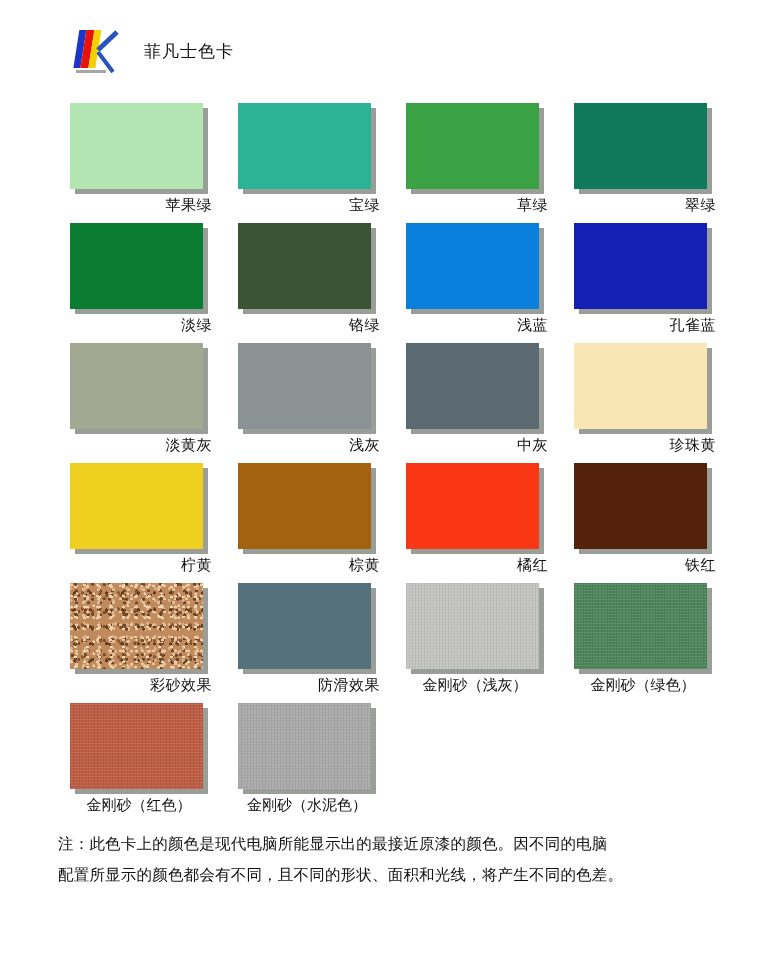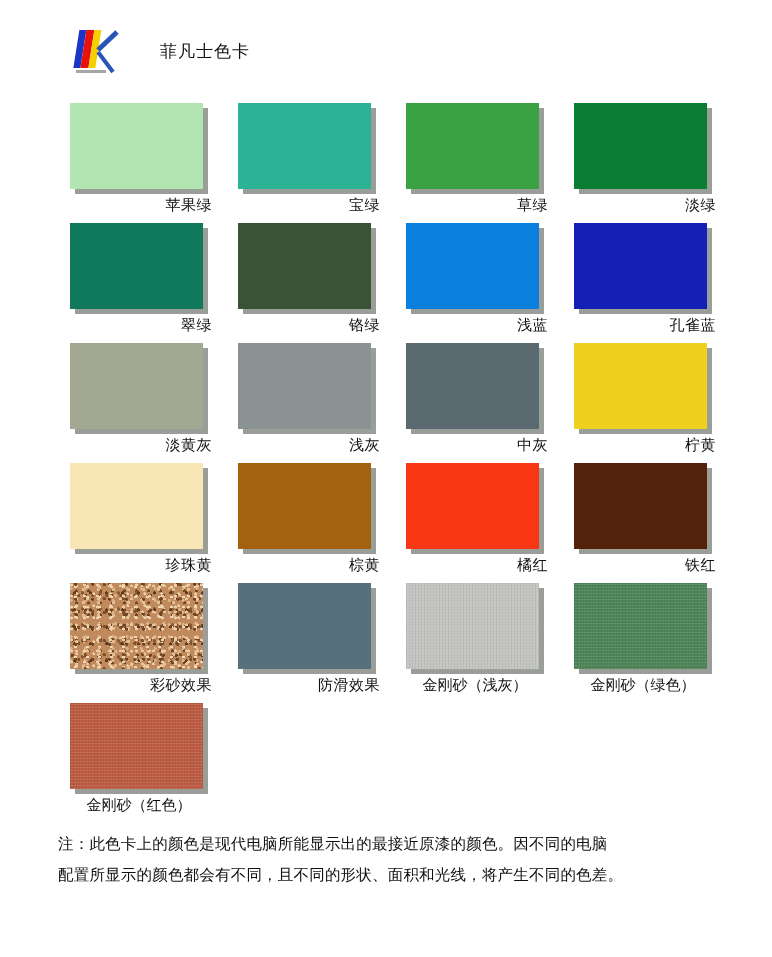--- a/index.html
+++ b/index.html
@@ -16,21 +16,21 @@
     overflow: hidden;
   }
 
   
   .header {
     position: absolute;
     left: 68px;
     top: 26px;
     display: flex;
     align-items: center;
-    gap: 34px;
+    gap: 18px;
   }
   .logo {
     width: 58px;
     height: 50px;
     position: relative;
   }
   .logo svg { display: block; }
   .brand-title {
     font-size: 17px;
     letter-spacing: 1px;
@@ -202,34 +202,34 @@
     <div class="cell">
       <div class="chip-wrap">
         <div class="chip-shadow"></div>
         <div class="chip" style="background-color: rgb(59, 162, 68);"></div>
       </div>
       <div class="chip-label">草绿</div>
     </div>
     <div class="cell">
       <div class="chip-wrap">
         <div class="chip-shadow"></div>
+        <div class="chip" style="background-color: rgb(17, 121, 91);"></div>
+      </div>
+      <div class="chip-label">翠绿</div>
+    </div>
+    <div class="cell">
+      <div class="chip-wrap">
+        <div class="chip-shadow"></div>
         <div class="chip" style="background-color: rgb(10, 125, 51);"></div>
       </div>
       <div class="chip-label">淡绿</div>
     </div>
     <div class="cell">
       <div class="chip-wrap">
         <div class="chip-shadow"></div>
-        <div class="chip" style="background-color: rgb(17, 121, 91);"></div>
-      </div>
-      <div class="chip-label">翠绿</div>
-    </div>
-    <div class="cell">
-      <div class="chip-wrap">
-        <div class="chip-shadow"></div>
         <div class="chip" style="background-color: rgb(58, 83, 53);"></div>
       </div>
       <div class="chip-label">铬绿</div>
     </div>
     <div class="cell">
       <div class="chip-wrap">
         <div class="chip-shadow"></div>
         <div class="chip" style="background-color: rgb(10, 127, 220);"></div>
       </div>
       <div class="chip-label">浅蓝</div>
@@ -258,34 +258,34 @@
     <div class="cell">
       <div class="chip-wrap">
         <div class="chip-shadow"></div>
         <div class="chip" style="background-color: rgb(90, 106, 112);"></div>
       </div>
       <div class="chip-label">中灰</div>
     </div>
     <div class="cell">
       <div class="chip-wrap">
         <div class="chip-shadow"></div>
+        <div class="chip" style="background-color: rgb(248, 230, 180);"></div>
+      </div>
+      <div class="chip-label">珍珠黄</div>
+    </div>
+    <div class="cell">
+      <div class="chip-wrap">
+        <div class="chip-shadow"></div>
         <div class="chip" style="background-color: rgb(240, 208, 30);"></div>
       </div>
       <div class="chip-label">柠黄</div>
     </div>
     <div class="cell">
       <div class="chip-wrap">
         <div class="chip-shadow"></div>
-        <div class="chip" style="background-color: rgb(248, 230, 180);"></div>
-      </div>
-      <div class="chip-label">珍珠黄</div>
-    </div>
-    <div class="cell">
-      <div class="chip-wrap">
-        <div class="chip-shadow"></div>
         <div class="chip" style="background-color: rgb(163, 98, 15);"></div>
       </div>
       <div class="chip-label">棕黄</div>
     </div>
     <div class="cell">
       <div class="chip-wrap">
         <div class="chip-shadow"></div>
         <div class="chip" style="background-color: rgb(250, 55, 21);"></div>
       </div>
       <div class="chip-label">橘红</div>
@@ -324,19 +324,26 @@
         <div class="chip tex-emery" style="background-color: rgb(77, 132, 88);"></div>
       </div>
       <div class="chip-label">金刚砂（绿色）</div>
     </div>
     <div class="cell wide">
       <div class="chip-wrap">
         <div class="chip-shadow"></div>
         <div class="chip tex-emery" style="background-color: rgb(189, 92, 67);"></div>
       </div>
       <div class="chip-label">金刚砂（红色）</div>
+    </div>
+    <div class="cell wide">
+      <div class="chip-wrap">
+        <div class="chip-shadow"></div>
+        <div class="chip tex-emery" style="background-color: rgb(170, 170, 170);"></div>
+      </div>
+      <div class="chip-label">金刚砂（水泥色）</div>
     </div>
   </div>
 
 <div class="note">
   <span class="line">注：此色卡上的颜色是现代电脑所能显示出的最接近原漆的颜色。因不同的电脑</span>
   <span class="line indent">配置所显示的颜色都会有不同，且不同的形状、面积和光线，将产生不同的色差。</span>
 </div>
 
 </body></html>

